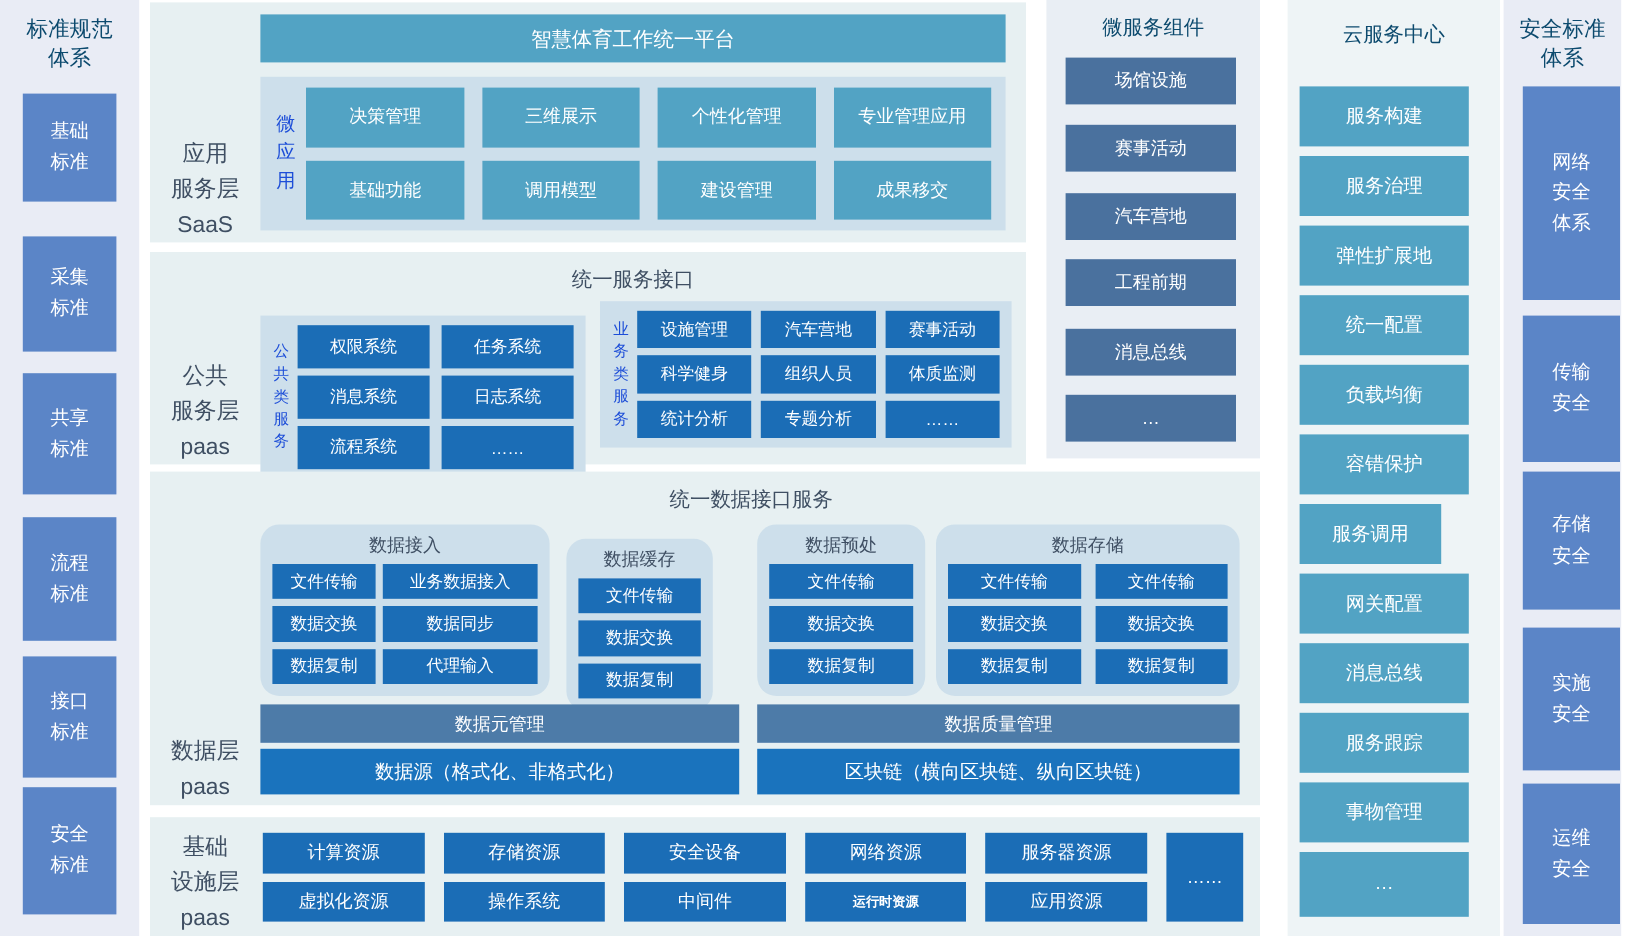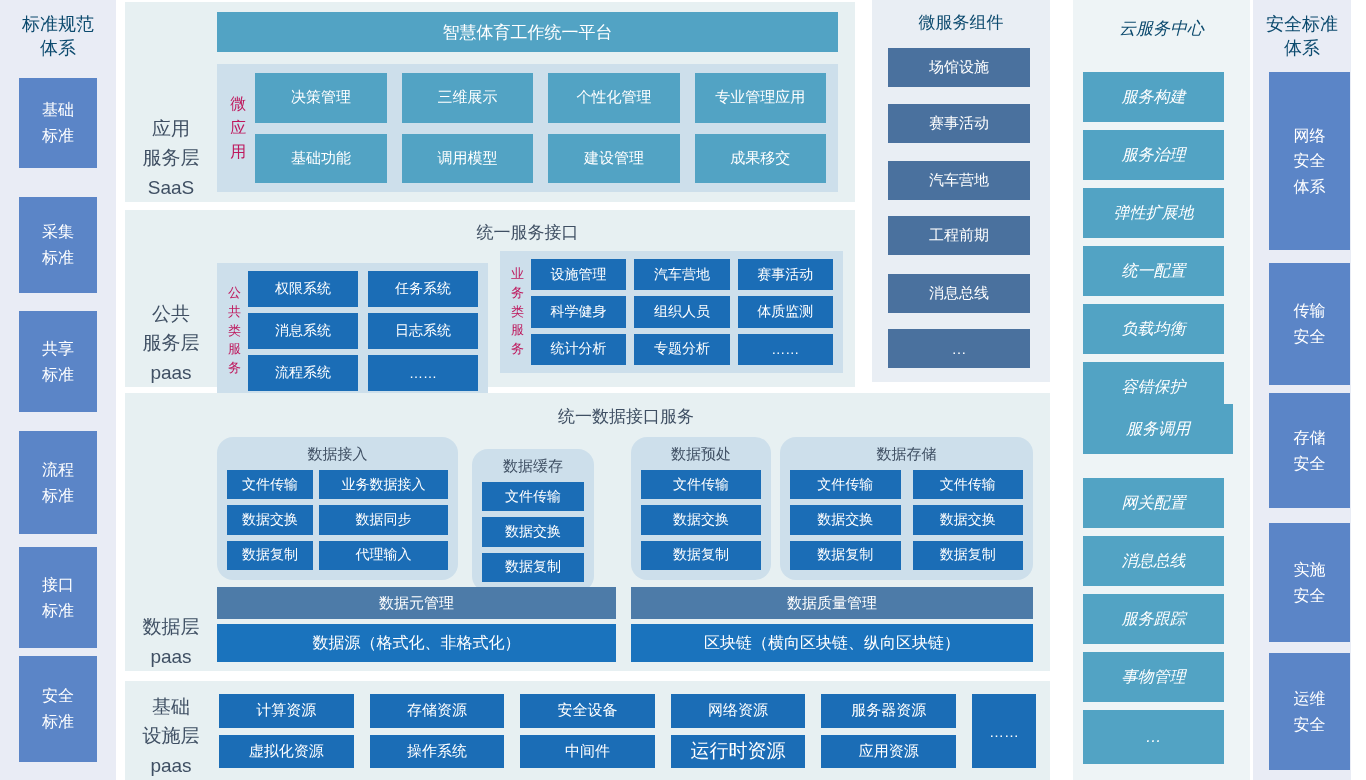--- a/index.html
+++ b/index.html
@@ -6,37 +6,37 @@
   body{
     width:1366px;height:780px;position:relative;background:#ffffff;
     font-family:"Liberation Sans","DejaVu Sans",sans-serif;
     color:#3f4f63;overflow:hidden;
   }
   .panel{position:absolute;box-sizing:border-box;}
   .bg-main{background:#e7f0f2;}
   .bg-sub{background:#cddfeb;}
   .bg-side{background:#e9ecf5;}
   .bg-micro{background:#e9eef4;}
-  .bg-cloud{background:#eef4f6;font-style:italic;}
+  .bg-cloud{background:#eef4f6;}
 
   .col-title{
     position:absolute;left:0;right:0;text-align:center;
     font-size:17px;font-weight:500;color:#0c4a6e;line-height:1.35;
   }
   .layer-label{
     position:absolute;left:0;top:0;bottom:0;width:92px;
     display:flex;flex-direction:column;justify-content:flex-end;align-items:center;
     font-size:19px;font-weight:500;color:#3f4f63;line-height:1.55;text-align:center;
   }
   .sec-title{
     position:absolute;text-align:center;font-size:17px;font-weight:500;color:#3f4f63;
   }
   .vlabel{
     width:1.15em;word-break:break-all;line-height:1.5;text-align:center;
-    font-size:14px;color:#be185d;display:flex;align-items:center;flex:none;
+    font-size:14px;color:#1d4ed8;display:flex;align-items:center;flex:none;
   }
   .btn{
     display:flex;align-items:center;justify-content:center;
     color:#ffffff;text-align:center;box-sizing:border-box;white-space:nowrap;
   }
   .btn-teal{background:#52a3c4;font-size:15px;}
   .btn-blue{background:#1b6db6;font-size:14px;}
   .box-slate{background:#4a719e;font-size:15px;}
   .bar-slate{background:#4d7ba8;font-size:15px;}
   .bar-blue{background:#1a73bd;font-size:16px;}
@@ -197,21 +197,21 @@
   <div class="grid" style="position:absolute;left:94px;right:14px;top:13px;bottom:12px;grid-template-columns:repeat(5,1fr) 64px;grid-template-rows:1fr 1fr;gap:7px 16px;">
     <div class="btn btn-blue" style="font-size:15px;grid-column:1;grid-row:1;">计算资源</div>
     <div class="btn btn-blue" style="font-size:15px;grid-column:2;grid-row:1;">存储资源</div>
     <div class="btn btn-blue" style="font-size:15px;grid-column:3;grid-row:1;">安全设备</div>
     <div class="btn btn-blue" style="font-size:15px;grid-column:4;grid-row:1;">网络资源</div>
     <div class="btn btn-blue" style="font-size:15px;grid-column:5;grid-row:1;">服务器资源</div>
     <div class="btn btn-blue" style="font-size:15px;grid-column:6;grid-row:1 / span 2;">……</div>
     <div class="btn btn-blue" style="font-size:15px;grid-column:1;grid-row:2;">虚拟化资源</div>
     <div class="btn btn-blue" style="font-size:15px;grid-column:2;grid-row:2;">操作系统</div>
     <div class="btn btn-blue" style="font-size:15px;grid-column:3;grid-row:2;">中间件</div>
-    <div class="btn btn-blue" style="font-size:19px;grid-column:4;grid-row:2;">运行时资源</div>
+    <div class="btn btn-blue" style="font-size:11px;grid-column:4;grid-row:2;font-weight:bold;">运行时资源</div>
     <div class="btn btn-blue" style="font-size:15px;grid-column:5;grid-row:2;">应用资源</div>
   </div>
 </div>
 
 <div class="panel bg-micro" style="left:872px;top:0;width:178px;height:382px;">
   <div class="col-title" style="top:12px;">微服务组件</div>
   <div class="btn box-slate" style="position:absolute;left:16px;top:48px;width:142px;height:39px;">场馆设施</div>
   <div class="btn box-slate" style="position:absolute;left:16px;top:104px;width:142px;height:39px;">赛事活动</div>
   <div class="btn box-slate" style="position:absolute;left:16px;top:161px;width:142px;height:39px;">汽车营地</div>
   <div class="btn box-slate" style="position:absolute;left:16px;top:216px;width:142px;height:39px;">工程前期</div>
@@ -220,21 +220,21 @@
 </div>
 
 <div class="panel bg-cloud" style="left:1073px;top:0;width:177px;height:780px;">
   <div class="col-title" style="top:18px;">云服务中心</div>
   <div class="btn btn-teal" style="position:absolute;left:10px;top:72px;width:141px;height:50px;font-size:16px;">服务构建</div>
   <div class="btn btn-teal" style="position:absolute;left:10px;top:130px;width:141px;height:50px;font-size:16px;">服务治理</div>
   <div class="btn btn-teal" style="position:absolute;left:10px;top:188px;width:141px;height:50px;font-size:16px;">弹性扩展地</div>
   <div class="btn btn-teal" style="position:absolute;left:10px;top:246px;width:141px;height:50px;font-size:16px;">统一配置</div>
   <div class="btn btn-teal" style="position:absolute;left:10px;top:304px;width:141px;height:50px;font-size:16px;">负载均衡</div>
   <div class="btn btn-teal" style="position:absolute;left:10px;top:362px;width:141px;height:50px;font-size:16px;">容错保护</div>
-  <div class="btn btn-teal" style="position:absolute;left:10px;top:404px;width:150px;height:50px;font-size:16px;">服务调用</div>
+  <div class="btn btn-teal" style="position:absolute;left:10px;top:420px;width:118px;height:50px;font-size:16px;">服务调用</div>
   <div class="btn btn-teal" style="position:absolute;left:10px;top:478px;width:141px;height:50px;font-size:16px;">网关配置</div>
   <div class="btn btn-teal" style="position:absolute;left:10px;top:536px;width:141px;height:50px;font-size:16px;">消息总线</div>
   <div class="btn btn-teal" style="position:absolute;left:10px;top:594px;width:141px;height:50px;font-size:16px;">服务跟踪</div>
   <div class="btn btn-teal" style="position:absolute;left:10px;top:652px;width:141px;height:50px;font-size:16px;">事物管理</div>
   <div class="btn btn-teal" style="position:absolute;left:10px;top:710px;width:141px;height:54px;font-size:16px;">…</div>
 </div>
 
 <div class="panel bg-side" style="left:1253px;top:0;width:98px;height:780px;">
   <div class="col-title" style="top:12px;font-size:18px;">
     <span style="display:inline-block;width:80px;">安全标准体系</span>

